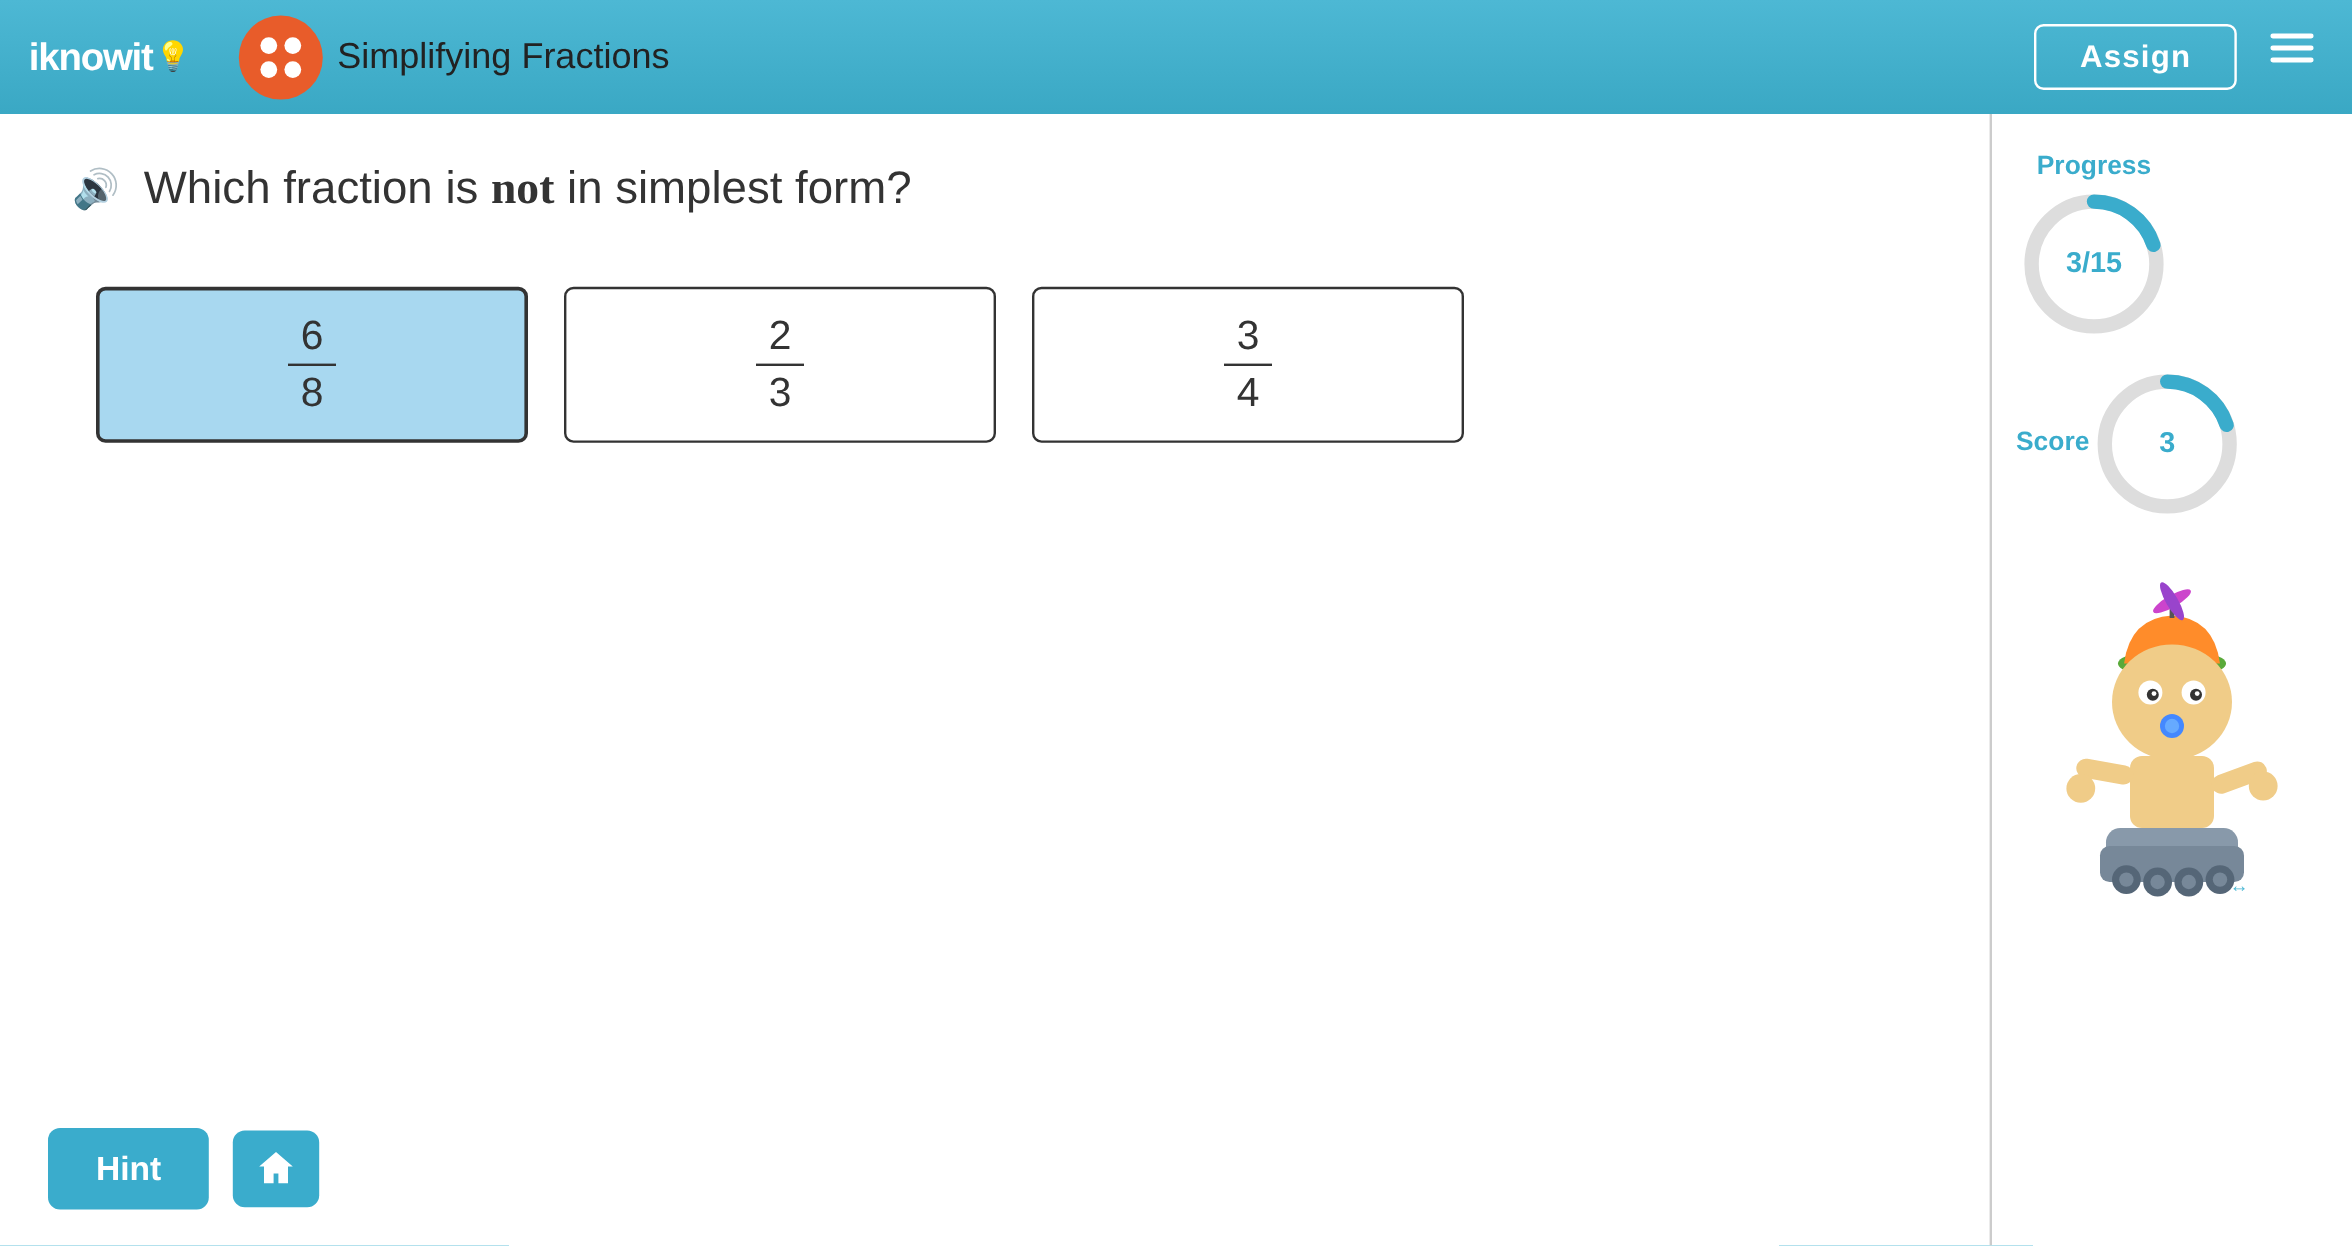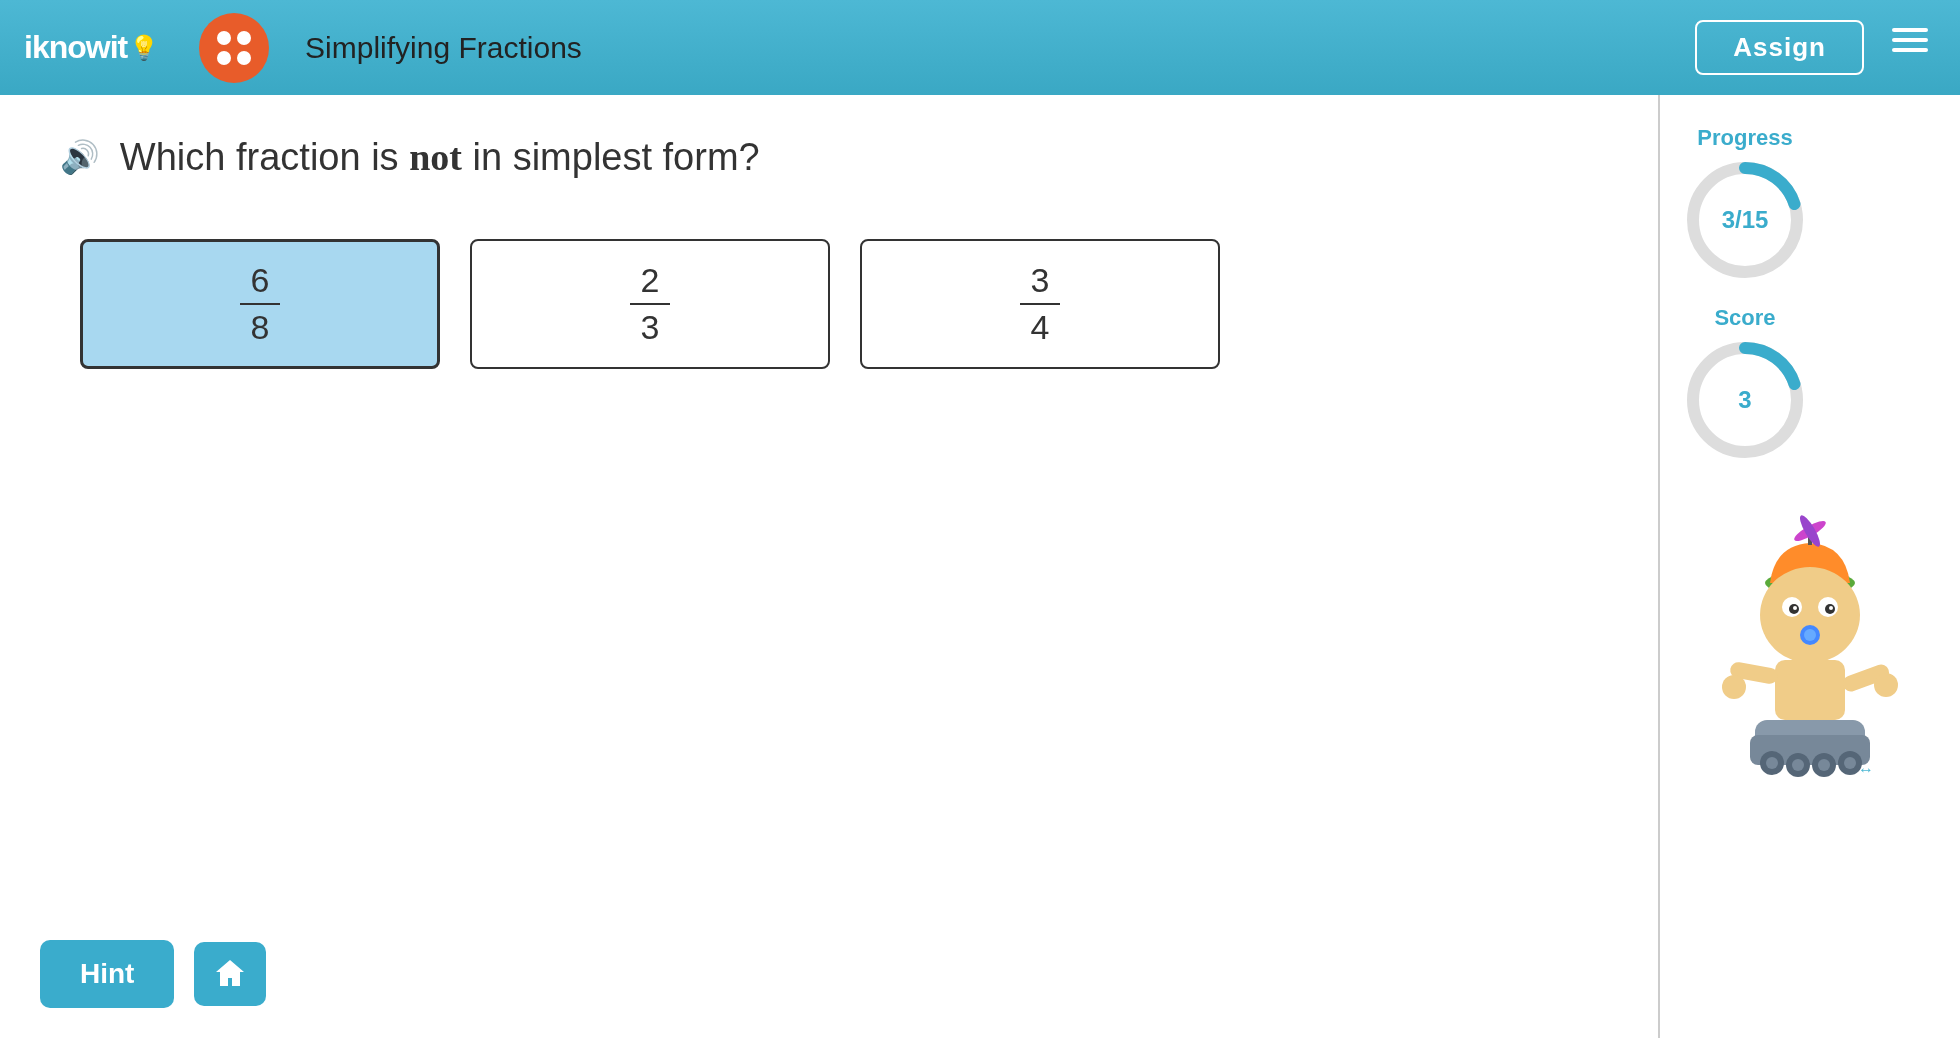--- a/index.html
+++ b/index.html
@@ -62,21 +62,21 @@
     .dot {
       width: 14px;
       height: 14px;
       background: white;
       border-radius: 50%;
     }
 
     .lesson-title {
       font-size: 30px;
       color: #222;
-      margin-left: 36px;
+      margin-left: 12px;
       font-weight: normal;
     }
 
     .header-right {
       margin-left: auto;
       display: flex;
       align-items: flex-start;
       gap: 20px;
     }
 
@@ -371,21 +371,21 @@
         <svg width="130" height="130">
 
           <circle cx="65" cy="65" r="52" fill="none" stroke="#ddd" stroke-width="12"></circle>
 
           <circle cx="65" cy="65" r="52" fill="none" stroke="#3aaccc" stroke-width="12" stroke-dasharray="65.3 326.7" stroke-linecap="round"></circle>
         </svg>
         <div class="circle-text">3/15</div>
       </div>
     </div>
 
-    <div style="display:flex;flex-direction:column;align-items:center;">
+    <div style="display:flex;align-items:center;">
       <div class="sidebar-label">Score</div>
       <div class="circle-container">
         <svg width="130" height="130">
           <circle cx="65" cy="65" r="52" fill="none" stroke="#ddd" stroke-width="12"></circle>
           <circle cx="65" cy="65" r="52" fill="none" stroke="#3aaccc" stroke-width="12" stroke-dasharray="65.3 326.7" stroke-linecap="round"></circle>
         </svg>
         <div class="circle-text">3</div>
       </div>
     </div>
 

